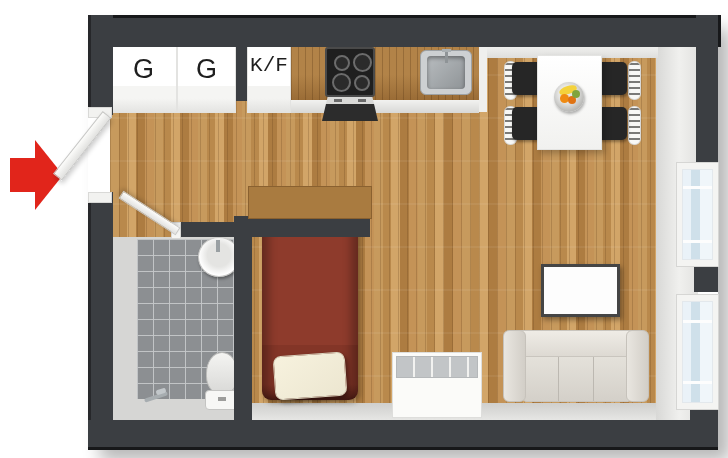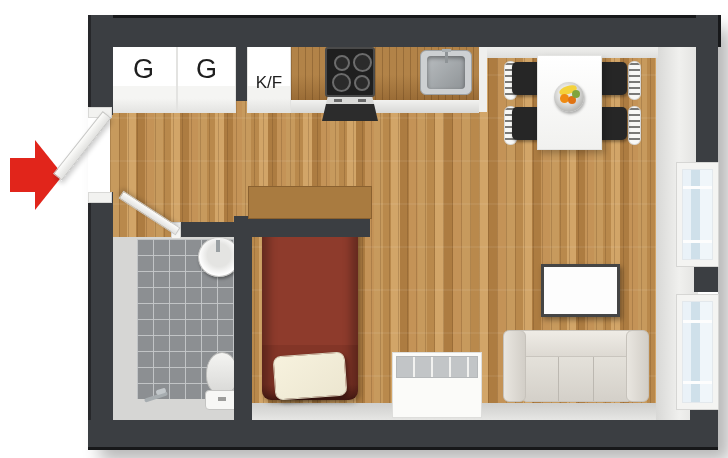--- a/index.html
+++ b/index.html
@@ -50,21 +50,21 @@
     border:1px solid #e3e3e1;box-sizing:border-box;
     display:flex;align-items:flex-start;justify-content:center;}
   .closet span{margin-top:10px;font-size:27px;color:#1e1e1e;}
   .closet-1{left:22px;top:28px;width:67px;height:70px;}
   .closet-2{left:89px;top:28px;width:59px;height:70px;}
   .wall-stub{left:148px;top:28px;width:11px;height:58px;}
   .fridge{left:159px;top:28px;width:44px;height:70px;
     background:linear-gradient(#ffffff 0 62%, #f3f3f1 62% 80%, #e2e2e0);
     border:1px solid #e3e3e1;box-sizing:border-box;
     display:flex;align-items:flex-start;justify-content:center;}
-  .fridge span{margin-top:29px;font-size:17px;color:#1e1e1e;}
+  .fridge span{margin-top:10px;font-size:21px;color:#1e1e1e;font-family:Liberation Mono, monospace;}
   .counter{left:203px;top:29px;width:188px;height:56px;
     background:
       repeating-linear-gradient(90deg, rgba(70,40,10,.25) 0 1px, rgba(0,0,0,0) 1px 7px),
       linear-gradient(var(--counter_wood,#b28348) 0 55%, #9a6c36);}
   .counter-lip{left:203px;top:85px;width:188px;height:13px;
     background:linear-gradient(#f2f2f0,#d8d8d6);}
   .counter-end{left:391px;top:29px;width:8px;height:68px;background:#efefed;}
   .stove{left:237px;top:32px;width:50px;height:50px;background:#1f1f1f;
     border:2px solid #4a4a4a;border-radius:3px;box-sizing:border-box;}
   .burner{position:absolute;border-radius:50%;background:#2b2b2b;border:2px solid #6c6c6c;}

